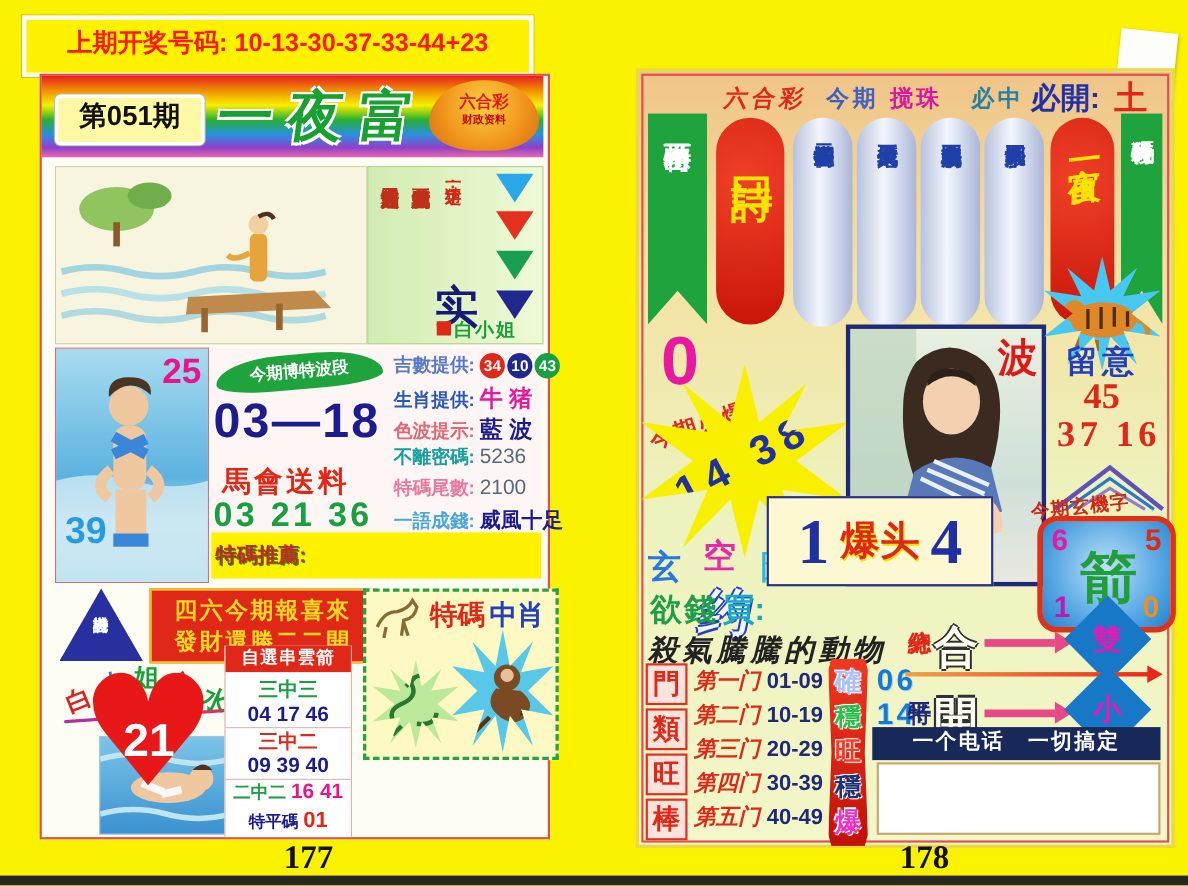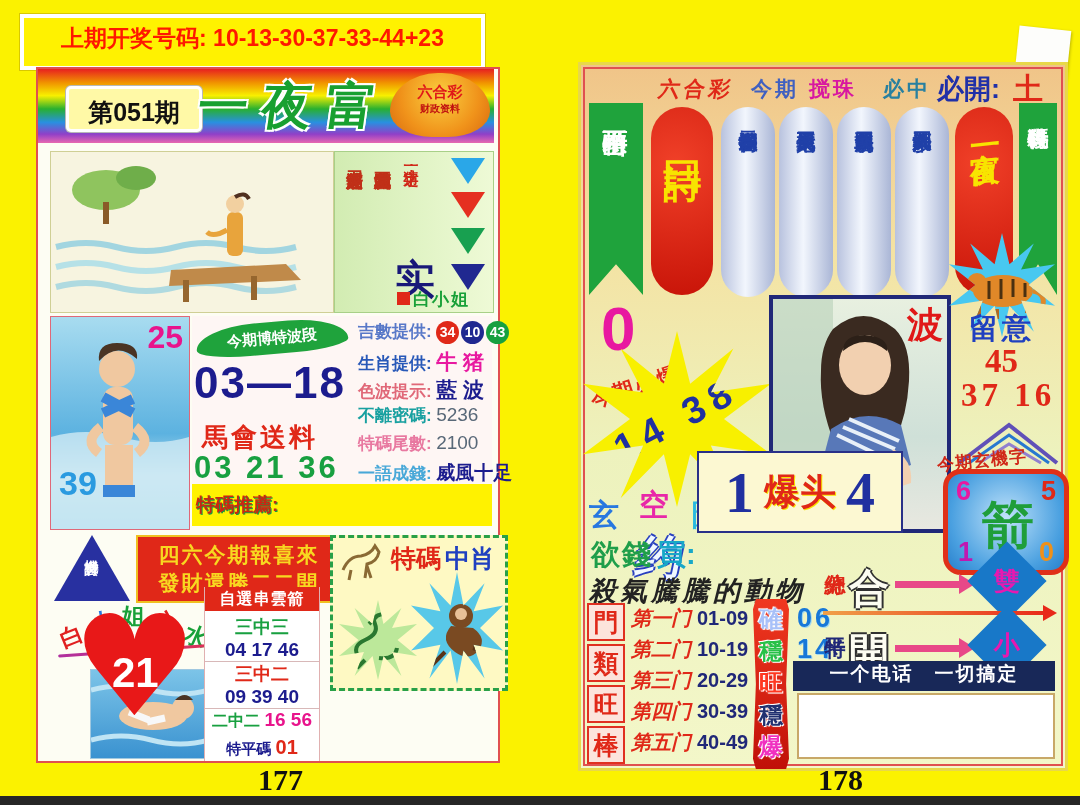--- a/index.html
+++ b/index.html
@@ -28,21 +28,21 @@
 </head>
 <body>
 
 <div class="abs" style="left:20px;top:14px;width:457px;height:48px;background:#fff200;border:4px solid #fff;box-shadow:0 0 0 1px #d8c800;">
   <div class="b" style="color:#ff1800;font-size:23px;line-height:40px;text-align:center;">上期开奖号码: 10-13-30-37-33-44+23</div>
 </div>
 
 <div class="abs" style="left:36px;top:67px;width:460px;height:692px;background:#fdfdf3;border:2px solid #e05050;">
 
   <div class="abs" style="left:0;top:0;width:456px;height:74px;background:linear-gradient(180deg,#e82020,#f09000 18%,#f8f000 36%,#28b030 54%,#2890e0 72%,#9040c8 88%,#e868b0);">
-    <div class="abs" style="left:28px;top:17px;width:130px;height:40px;background:#fff9a6;border:3px solid #fff;box-shadow:0 0 0 1px #b8b8b8;border-radius:5px;display:flex;align-items:flex-end;justify-content:center;">
+    <div class="abs" style="left:12px;top:17px;width:130px;height:40px;background:#fff9a6;border:3px solid #fff;box-shadow:0 0 0 1px #b8b8b8;border-radius:5px;display:flex;align-items:flex-start;justify-content:center;">
       <span class="b" style="font-size:25px;color:#111;">第051期</span>
     </div>
     <div class="abs b outline-w" style="left:160px;top:4px;width:200px;font-size:50px;color:#18a030;letter-spacing:14px;transform:skewX(-8deg);">一夜富</div>
     <div class="abs" style="left:352px;top:4px;width:100px;height:64px;background:radial-gradient(circle at 50% 35%,#fad040,#f0921a 60%,#d86a10);border-radius:48% 48% 42% 42%/60% 60% 40% 40%;text-align:center;">
       <div class="b" style="color:#e01818;font-size:15px;margin-top:10px;">六合彩</div>
       <div class="b" style="color:#c01010;font-size:10px;">财政资料</div>
     </div>
   </div>
 
   <div class="abs" style="left:12px;top:82px;width:282px;height:160px;background:#f8f5e2;border:1px solid #cfcf95;">
@@ -159,21 +159,21 @@
   <span class="abs b" style="left:74px;top:580px;font-size:42px;color:#fff;">21</span>
 
   <div class="abs" style="left:166px;top:518px;width:114px;height:174px;background:#fff;border-left:1px solid #e0b0b0;border-right:1px solid #e0b0b0;text-align:center;">
     <div class="b" style="background:#e02818;color:#fff;font-size:16px;height:24px;line-height:24px;letter-spacing:1px;">自選串雲箭</div>
     <div class="b" style="color:#18a040;font-size:18px;margin-top:4px;">三中三</div>
     <div class="b" style="color:#1c1c8e;font-size:19px;border-bottom:1px solid #d8b8b8;">04 17 46</div>
     <div class="b" style="color:#e02818;font-size:18px;">三中二</div>
     <div class="b" style="color:#1c1c8e;font-size:19px;border-bottom:1px solid #d8b8b8;">09 39 40</div>
     <div style="white-space:nowrap;">
       <span class="b" style="color:#18a040;font-size:16px;">二中二</span>
-      <span class="b" style="color:#e8148c;font-size:19px;">16 56</span>
+      <span class="b" style="color:#e8148c;font-size:19px;">16 41</span>
     </div>
     <div style="white-space:nowrap;margin-top:4px;">
       <span class="b" style="color:#1c1c8e;font-size:15px;">特平碼</span>
       <span class="b" style="color:#e02818;font-size:20px;">01</span>
     </div>
   </div>
 
   <div class="abs" style="left:292px;top:466px;width:172px;height:150px;background:#fef9c3;border:3px dashed #28a048;">
     <svg class="abs" style="left:4px;top:2px;" width="46" height="42" viewBox="0 0 46 42">
       <path d="M6 30 q6 -14 18 -14 q10 -2 14 -10 l4 6 q-2 10 -12 12 l-2 14 M14 30 l-2 10 M30 26 l4 12" stroke="#8a6a34" stroke-width="3" fill="none"></path>

